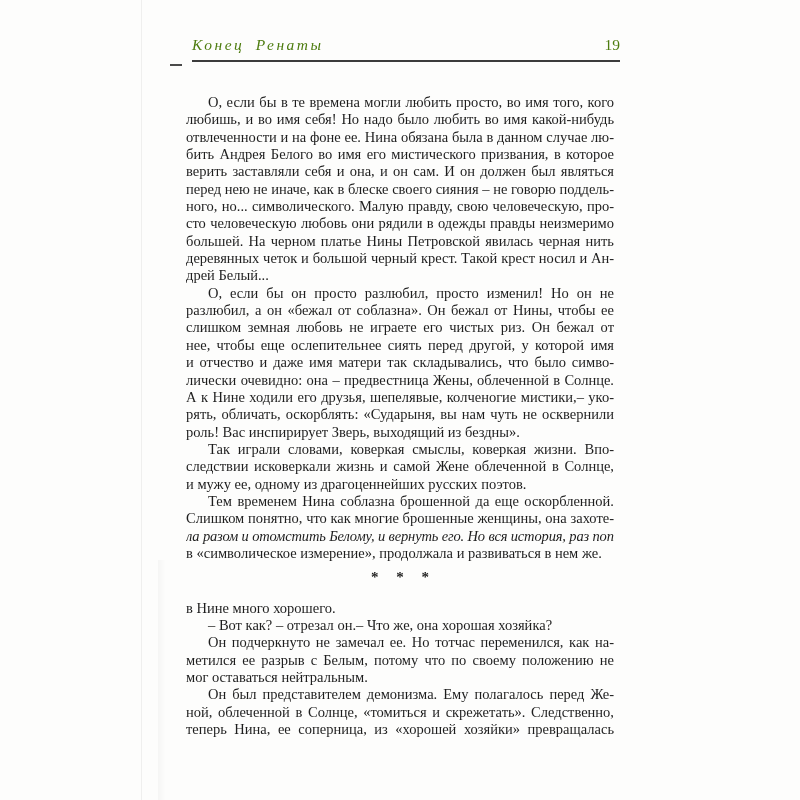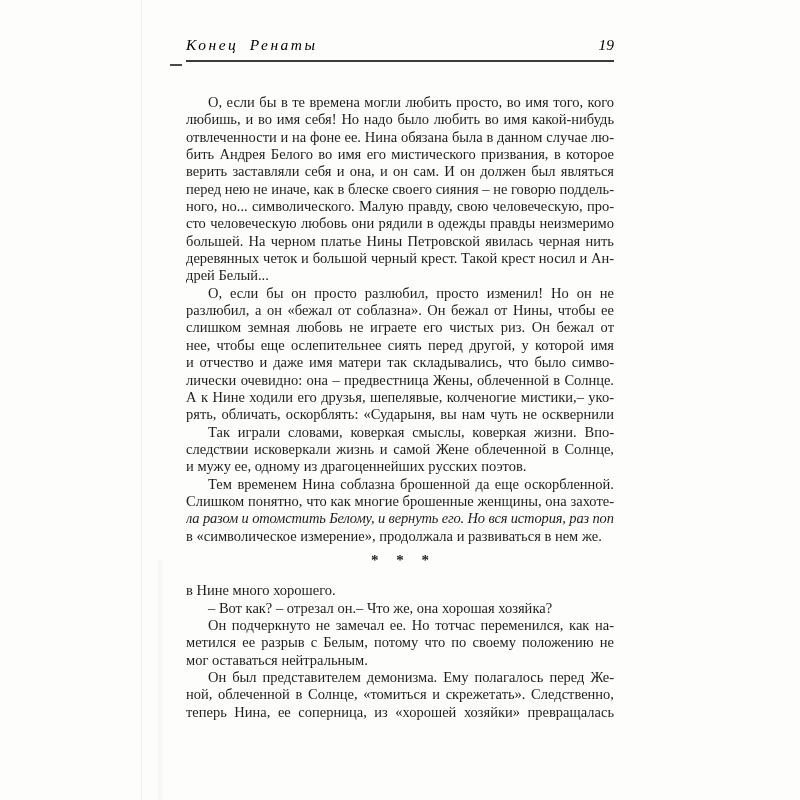--- a/index.html
+++ b/index.html
@@ -25,36 +25,35 @@
     background: rgba(60,60,60,0.07);
   }
   .edge-shade {
     position: absolute;
     left: 158px; top: 560px;
     width: 8px; height: 240px;
     background: linear-gradient(to right, rgba(0,0,0,0.03), rgba(0,0,0,0));
   }
   .page-header {
     position: absolute;
-    left: 186px; top: 36px;
+    left: 192px; top: 36px;
     width: 428px;
     height: 24px;
     border-bottom: 2px solid #3c3c3c;
-    color: #000000;
+    color: #4d7c0f;
   }
   .page-header .title {
     float: left;
     font-style: italic;
     font-size: 15.5px;
     letter-spacing: 2.5px;
     word-spacing: 5px;
   }
   .page-header .pagenum {
     float: right;
-    font-style: italic;
     font-size: 15.5px;
     text-align: center;
   }
   .header-dash {
     position: absolute;
     left: 170px; top: 64px;
     width: 12px; height: 2px;
     background: #4a4a4a;
   }
   .text-block {
@@ -115,20 +114,21 @@
       </div>
       <div>
         <div class="line indent">О, если бы он просто разлюбил, просто изменил! Но он не</div>
         <div class="line">разлюбил, а он «бежал от соблазна». Он бежал от Нины, чтобы ее</div>
         <div class="line">слишком земная любовь не играете его чистых риз. Он бежал от</div>
         <div class="line">нее, чтобы еще ослепительнее сиять перед другой, у которой имя</div>
         <div class="line">и отчество и даже имя матери так складывались, что было симво-</div>
         <div class="line">лически очевидно: она – предвестница Жены, облеченной в Солнце.</div>
         <div class="line">А к Нине ходили его друзья, шепелявые, колченогие мистики,– уко-</div>
         <div class="line">рять, обличать, оскорблять: «Сударыня, вы нам чуть не осквернили</div>
+        <div class="line pg-last">роль! Вас инспирирует Зверь, выходящий из бездны».</div>
       </div>
       <div>
         <div class="line indent">Так играли словами, коверкая смыслы, коверкая жизни. Впо-</div>
         <div class="line">следствии исковеркали жизнь и самой Жене облеченной в Солнце,</div>
         <div class="line pg-last">и мужу ее, одному из драгоценнейших русских поэтов.</div>
       </div>
       <div>
         <div class="line indent">Тем временем Нина соблазна брошенной да еще оскорбленной.</div>
         <div class="line">Слишком понятно, что как многие брошенные женщины, она захоте-</div>
         <div class="line" style="letter-spacing: -0.15px; font-style: italic;">ла разом и отомстить Белому, и вернуть его. Но вся история, раз попав</div>

